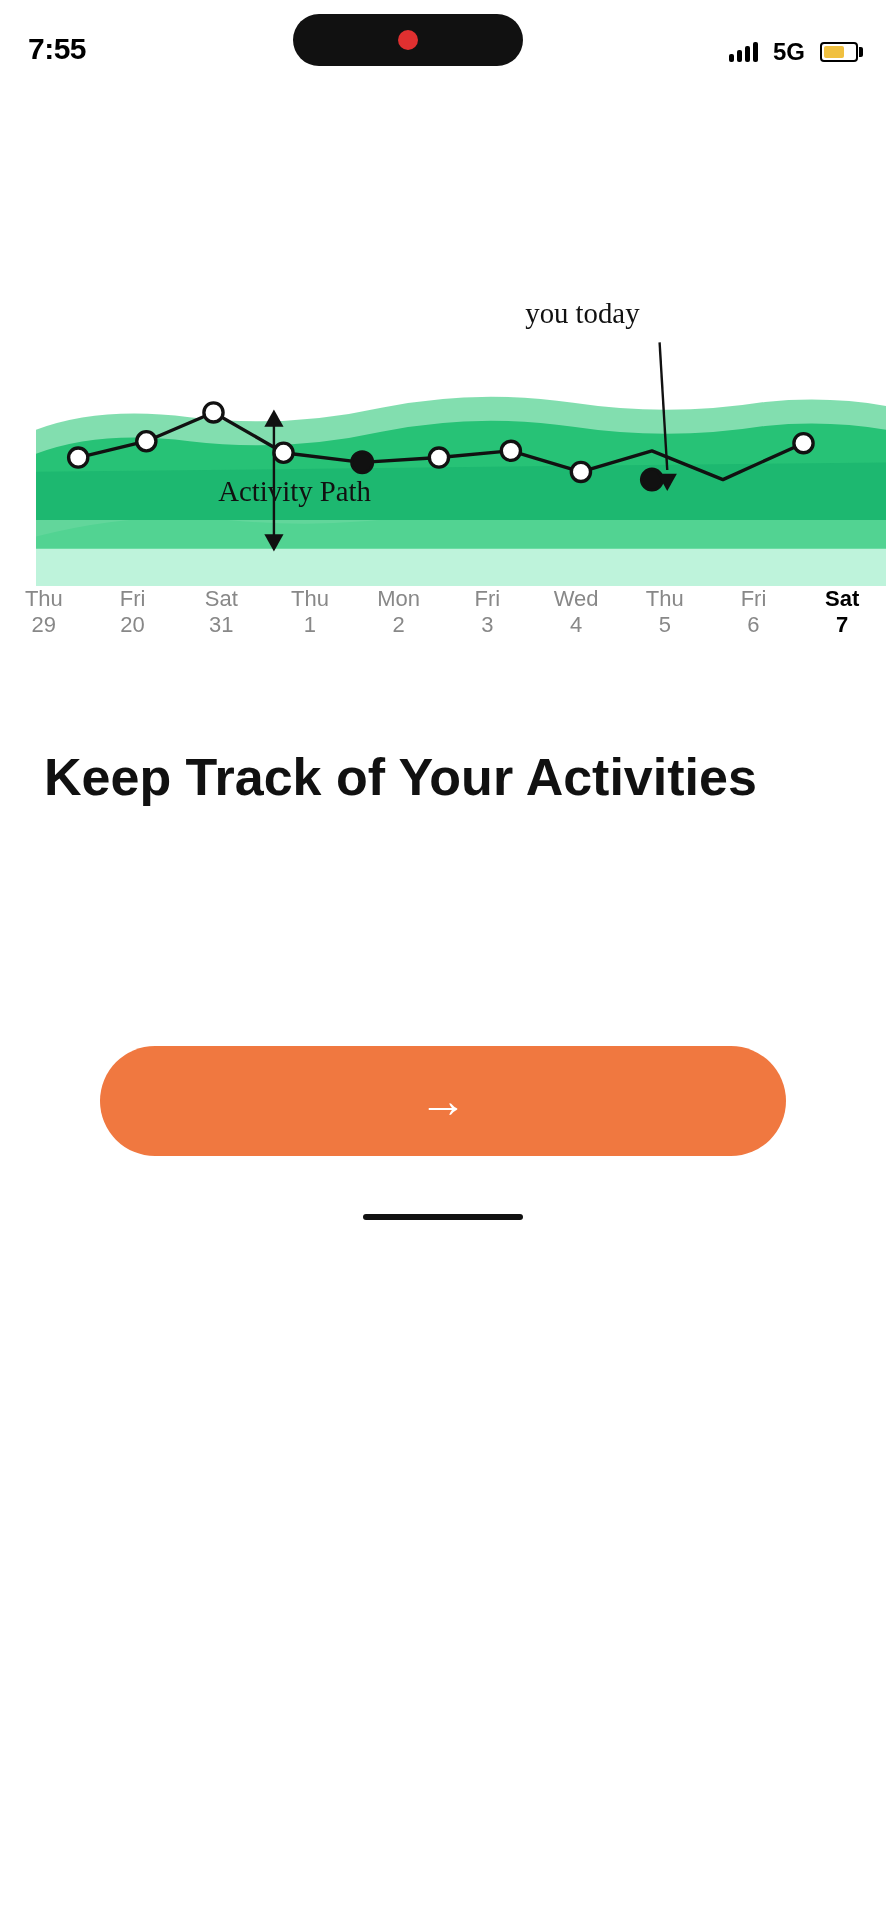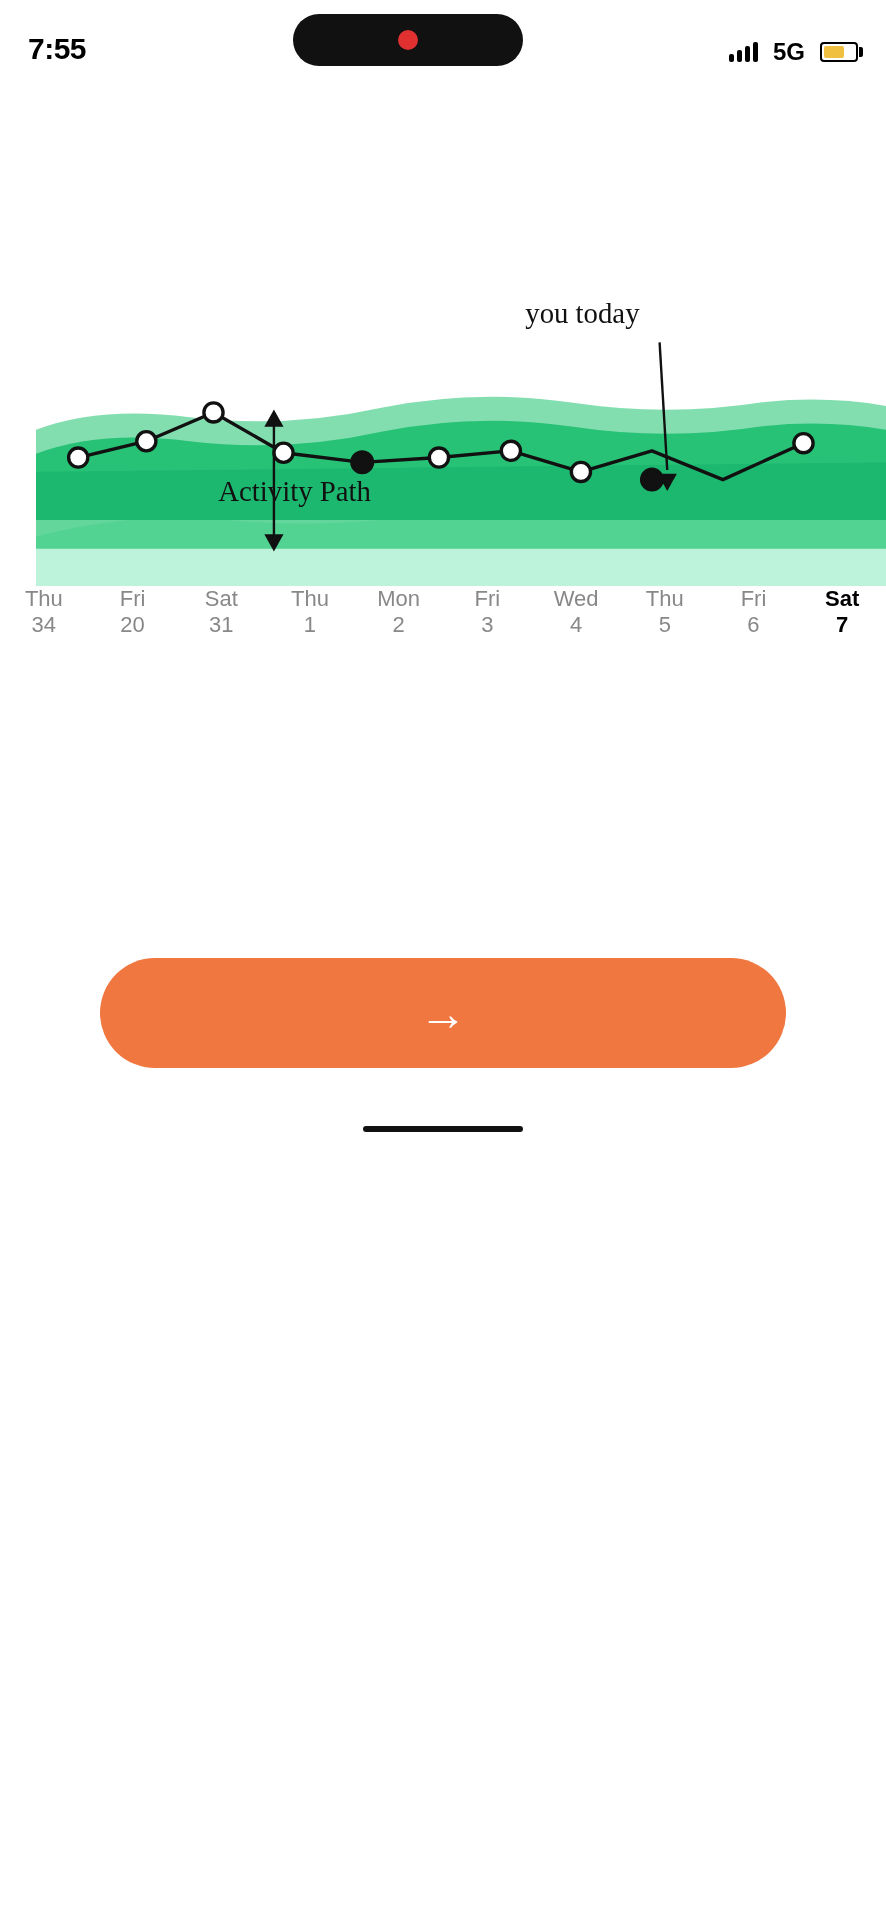--- a/index.html
+++ b/index.html
@@ -256,21 +256,21 @@
 
     <line x1="248" y1="258" x2="248" y2="380" stroke="#111" stroke-width="2.5"></line>
     <polygon points="238,263 248,245 258,263" fill="#111"></polygon>
     <polygon points="238,375 248,393 258,375" fill="#111"></polygon>
   </svg>
 </div>
 
 <div class="xaxis">
 <div class="xaxis-item">
       <span class="xaxis-day">Thu</span>
-      <span class="xaxis-num">34</span>
+      <span class="xaxis-num">29</span>
     </div>
     <div class="xaxis-item">
       <span class="xaxis-day">Fri</span>
       <span class="xaxis-num">20</span>
     </div>
     <div class="xaxis-item">
       <span class="xaxis-day">Sat</span>
       <span class="xaxis-num">31</span>
     </div>
     <div class="xaxis-item">
@@ -297,20 +297,21 @@
       <span class="xaxis-day">Fri</span>
       <span class="xaxis-num">6</span>
     </div>
     <div class="xaxis-item active">
       <span class="xaxis-day">Sat</span>
       <span class="xaxis-num">7</span>
     </div>
   </div>
 
 <div class="content" style="margin-top: 50px;">
+  <h1 class="main-title">Keep Track of Your Activities</h1>
 </div>
 
 <div style="position: relative; height: 400px;">
   <div class="cta-section">
     <button class="cta-button">
       <span class="cta-arrow">→</span>
     </button>
   </div>
   <div class="home-indicator"></div>
 </div>

